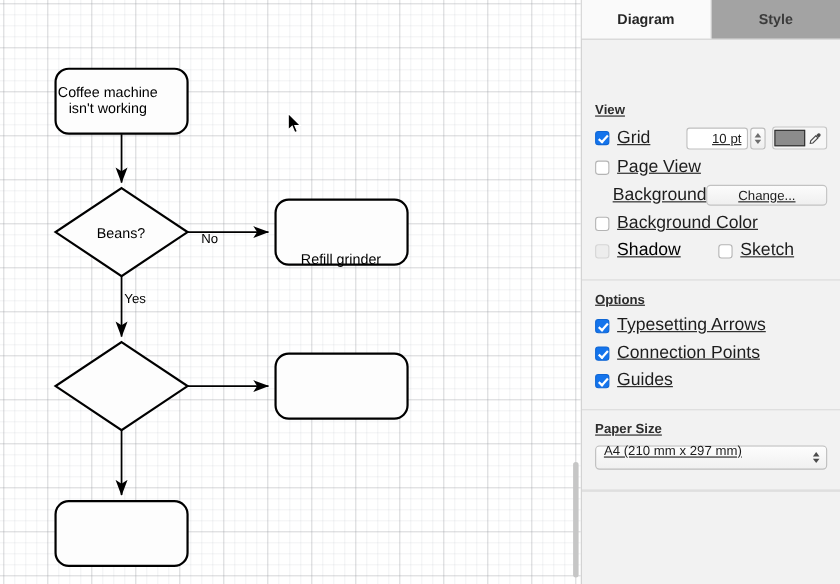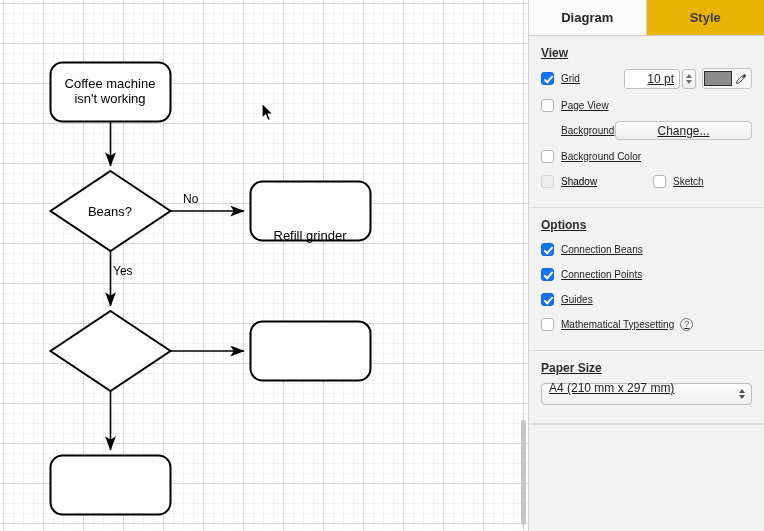--- a/index.html
+++ b/index.html
@@ -69,56 +69,57 @@
   #panel {
     width: 236px;
     height: 531px;
     background: #f2f2f2;
     border-left: 1px solid #d0d0d0;
     position: relative;
     display: flex;
     flex-direction: column;
     font-size: 12px;
     color: #1d1d1d;
+    gap: 47px;
   }
   #tabs {
     display: flex;
     height: 36px;
     flex: 0 0 36px;
     border-bottom: 1px solid #cfcfcf;
     background: #e4e4e4;
   }
   .tab {
     flex: 1 1 50%;
     display: flex; align-items: center; justify-content: center;
     font-size: 13px;
     font-weight: bold;
     color: #3b3b3b;
-    background: #eab308;
+    background: #a3a3a3;
     border-right: 1px solid #d4d4d4;
     cursor: default;
   }
   .tab:last-child { border-right: none; }
   .tab.active { background: #fafafa; color: #262626; }
 
   #panel-body { flex: 1 1 auto; overflow: hidden; }
 
   .section { padding: 8px 12px 10px 12px; text-decoration: underline; }
   .section + .divider { }
   .divider { height: 1px; background: #dadada; margin: 0; }
 
   .sec-title {
     font-size: 12px;
     font-weight: bold;
     color: #2c2c2c;
     margin: 2px 0 8px 0;
   }
 
   .row { display: flex; align-items: center; margin-bottom: 7px; min-height: 18px; }
-  .row-label { font-size: 10px; color: #1d1d1d; }
+  .row-label { font-size: 16px; color: #1d1d1d; }
   .row-label.muted { color: #000000; }
   .spacer { flex: 1 1 auto; }
 
   
   .cbx {
     width: 13px; height: 13px;
     border-radius: 3px;
     border: 1px solid #b4b4b4;
     background: #ffffff;
     margin-right: 7px;
@@ -283,25 +284,25 @@
 
       <line x1="170.5" y1="351" x2="244" y2="351" stroke="#000000" stroke-width="1.6" marker-end="url(#arw)"></line>
 
       <rect x="250.5" y="321.5" width="120" height="59" rx="12" ry="12" fill="#fdfdfd" stroke="#000000" stroke-width="2"></rect>
 
       <line x1="110.5" y1="391" x2="110.5" y2="450" stroke="#000000" stroke-width="1.6" marker-end="url(#arw)"></line>
 
       <rect x="50.5" y="455.5" width="120" height="59" rx="12" ry="12" fill="#fdfdfd" stroke="#000000" stroke-width="2"></rect>
     </svg>
 
-    <div class="shape-label" style="left:56px; top:76px; width:108px;">Coffee machine isn't working</div>
+    <div class="shape-label" style="left:44px; top:76px; width:108px;">Coffee machine isn't working</div>
     <div class="shape-label" style="left:60px; top:204px; width:100px;">Beans?</div>
     <div class="shape-label" style="left:256px; top:203px; width:108px;margin-top:25px;">Refill grinder</div>
 
-    <div class="edge-label" style="left:183px; top:192px;">No</div>
+    <div class="edge-label" style="left:183px; top:210px;">No</div>
     <div class="edge-label" style="left:113px; top:264px;">Yes</div>
 
     <div id="canvas-scrollbar"></div>
 
     <svg id="mouse-cursor" viewBox="0 0 14 20" style="left: 261px; top: 102px;">
       <path d="M1,1 L1,16.2 L4.6,12.9 L7,18.6 L9.4,17.6 L7.1,12.1 L12,12 Z" fill="#000000" stroke="#ffffff" stroke-width="1.1"></path>
     </svg>
   </div>
 
   <div id="panel">
@@ -367,34 +368,29 @@
         </div>
       </div>
 
       <div class="divider"></div>
 
       <div class="section">
         <div class="sec-title">Options</div>
 
         <div class="row">
           <div class="cbx checked"></div>
-          <span class="row-label">Connection Beans</span>
+          <span class="row-label">Typesetting Arrows</span>
         </div>
         <div class="row">
           <div class="cbx checked"></div>
           <span class="row-label">Connection Points</span>
         </div>
         <div class="row">
           <div class="cbx checked"></div>
           <span class="row-label">Guides</span>
-        </div>
-        <div class="row">
-          <div class="cbx"></div>
-          <span class="row-label">Mathematical Typesetting</span>
-          <span class="help-icon">?</span>
         </div>
       </div>
 
       <div class="divider"></div>
 
       <div class="section">
         <div class="sec-title">Paper Size</div>
 
         <div class="select">
           <span>A4 (210 mm x 297 mm)</span>

